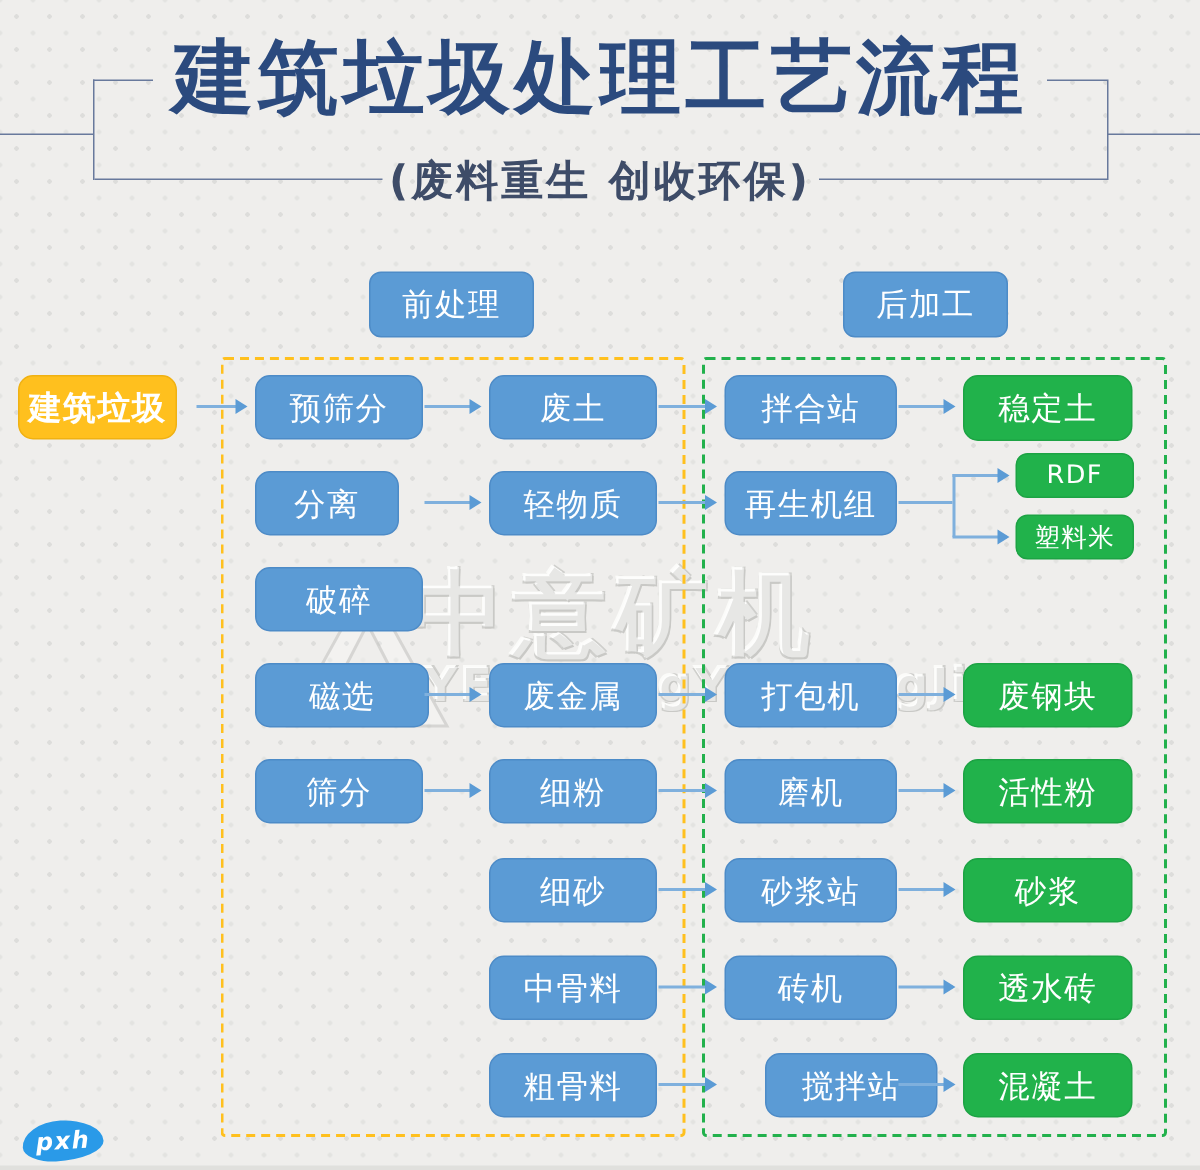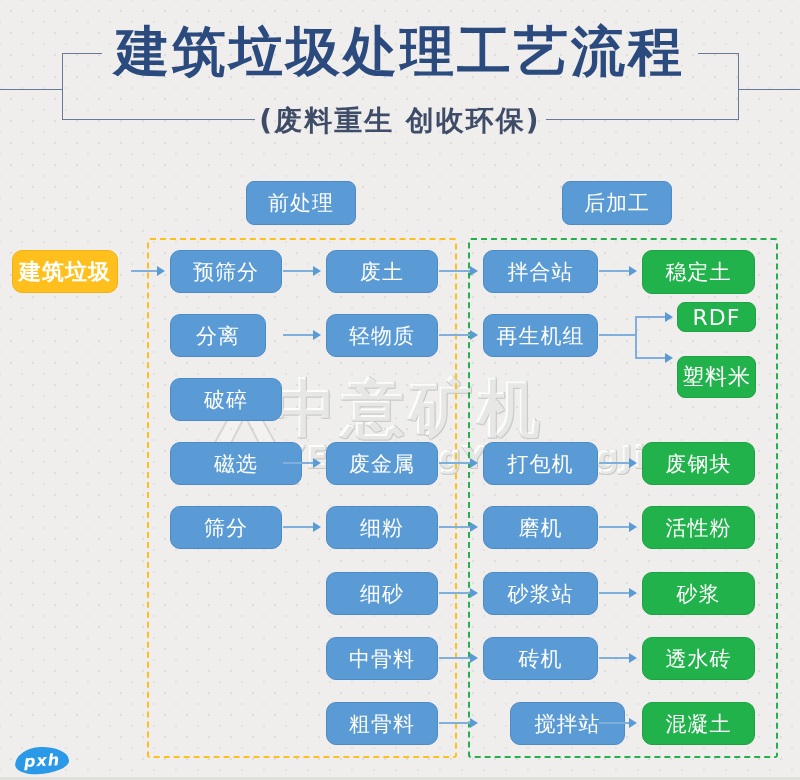--- a/index.html
+++ b/index.html
@@ -23,21 +23,21 @@
   }
   .hline{position:absolute;height:1px;background:#68799c;}
   .vline{position:absolute;width:1px;background:#68799c;}
   .node{
     position:absolute;box-sizing:border-box;border-radius:10px;
     background:#5b9bd5;border:1px solid #4d8bc7;color:#ffffff;
     display:flex;align-items:center;justify-content:center;
     font-size:21px;letter-spacing:1px;
   }
   .node.green{background:#21b24b;border-color:#1da344;}
-  .node.small{font-size:22px;border-radius:8px;}
+  .node.small{font-size:17px;border-radius:8px;}
   .node.start{background:#ffc01e;border-color:#f0b112;font-weight:700;font-size:22px;}
   .node.sec{border-radius:8px;}
   .group{position:absolute;box-sizing:border-box;border-radius:3px;}
   .group.orange{border:2px dashed #ffc01e;}
   .group.green{border:2px dashed #22b14c;}
   .arr{position:absolute;height:2px;background:#7fb0dd;}
   .arr::after{
     content:"";position:absolute;right:-2px;top:-4px;
     border-left:8px solid #5b9bd5;border-top:5px solid rgba(0,0,0,0);border-bottom:5px solid rgba(0,0,0,0);
   }
@@ -96,25 +96,25 @@
 
   <div class="node" style="left:170px;top:250px;width:112px;height:43px;">预筛分</div>
   <div class="node" style="left:326px;top:250px;width:112px;height:43px;">废土</div>
   <div class="node" style="left:483px;top:250px;width:115px;height:43px;">拌合站</div>
   <div class="node green" style="left:642px;top:250px;width:113px;height:44px;">稳定土</div>
 
   <div class="node" style="left:170px;top:314px;width:96px;height:43px;">分离</div>
   <div class="node" style="left:483px;top:314px;width:115px;height:43px;">再生机组</div>
   <div class="node" style="left:326px;top:314px;width:112px;height:43px;">轻物质</div>
   <div class="node green small" style="left:677px;top:302px;width:79px;height:30px;">RDF</div>
-  <div class="node green small" style="left:677px;top:356px;width:79px;height:42px;">塑料米</div>
+  <div class="node green small" style="left:677px;top:343px;width:79px;height:30px;">塑料米</div>
 
   <div class="node" style="left:170px;top:378px;width:112px;height:43px;">破碎</div>
 
-  <div class="node" style="left:170px;top:442px;width:132px;height:43px;">磁选</div>
+  <div class="node" style="left:170px;top:442px;width:116px;height:43px;">磁选</div>
   <div class="node" style="left:326px;top:442px;width:112px;height:43px;">废金属</div>
   <div class="node" style="left:483px;top:442px;width:115px;height:43px;">打包机</div>
   <div class="node green" style="left:642px;top:442px;width:113px;height:43px;">废钢块</div>
 
   <div class="node" style="left:170px;top:506px;width:112px;height:43px;">筛分</div>
   <div class="node" style="left:326px;top:506px;width:112px;height:43px;">细粉</div>
   <div class="node" style="left:483px;top:506px;width:115px;height:43px;">磨机</div>
   <div class="node green" style="left:642px;top:506px;width:113px;height:43px;">活性粉</div>
 
   <div class="node" style="left:326px;top:572px;width:112px;height:43px;">细砂</div>

